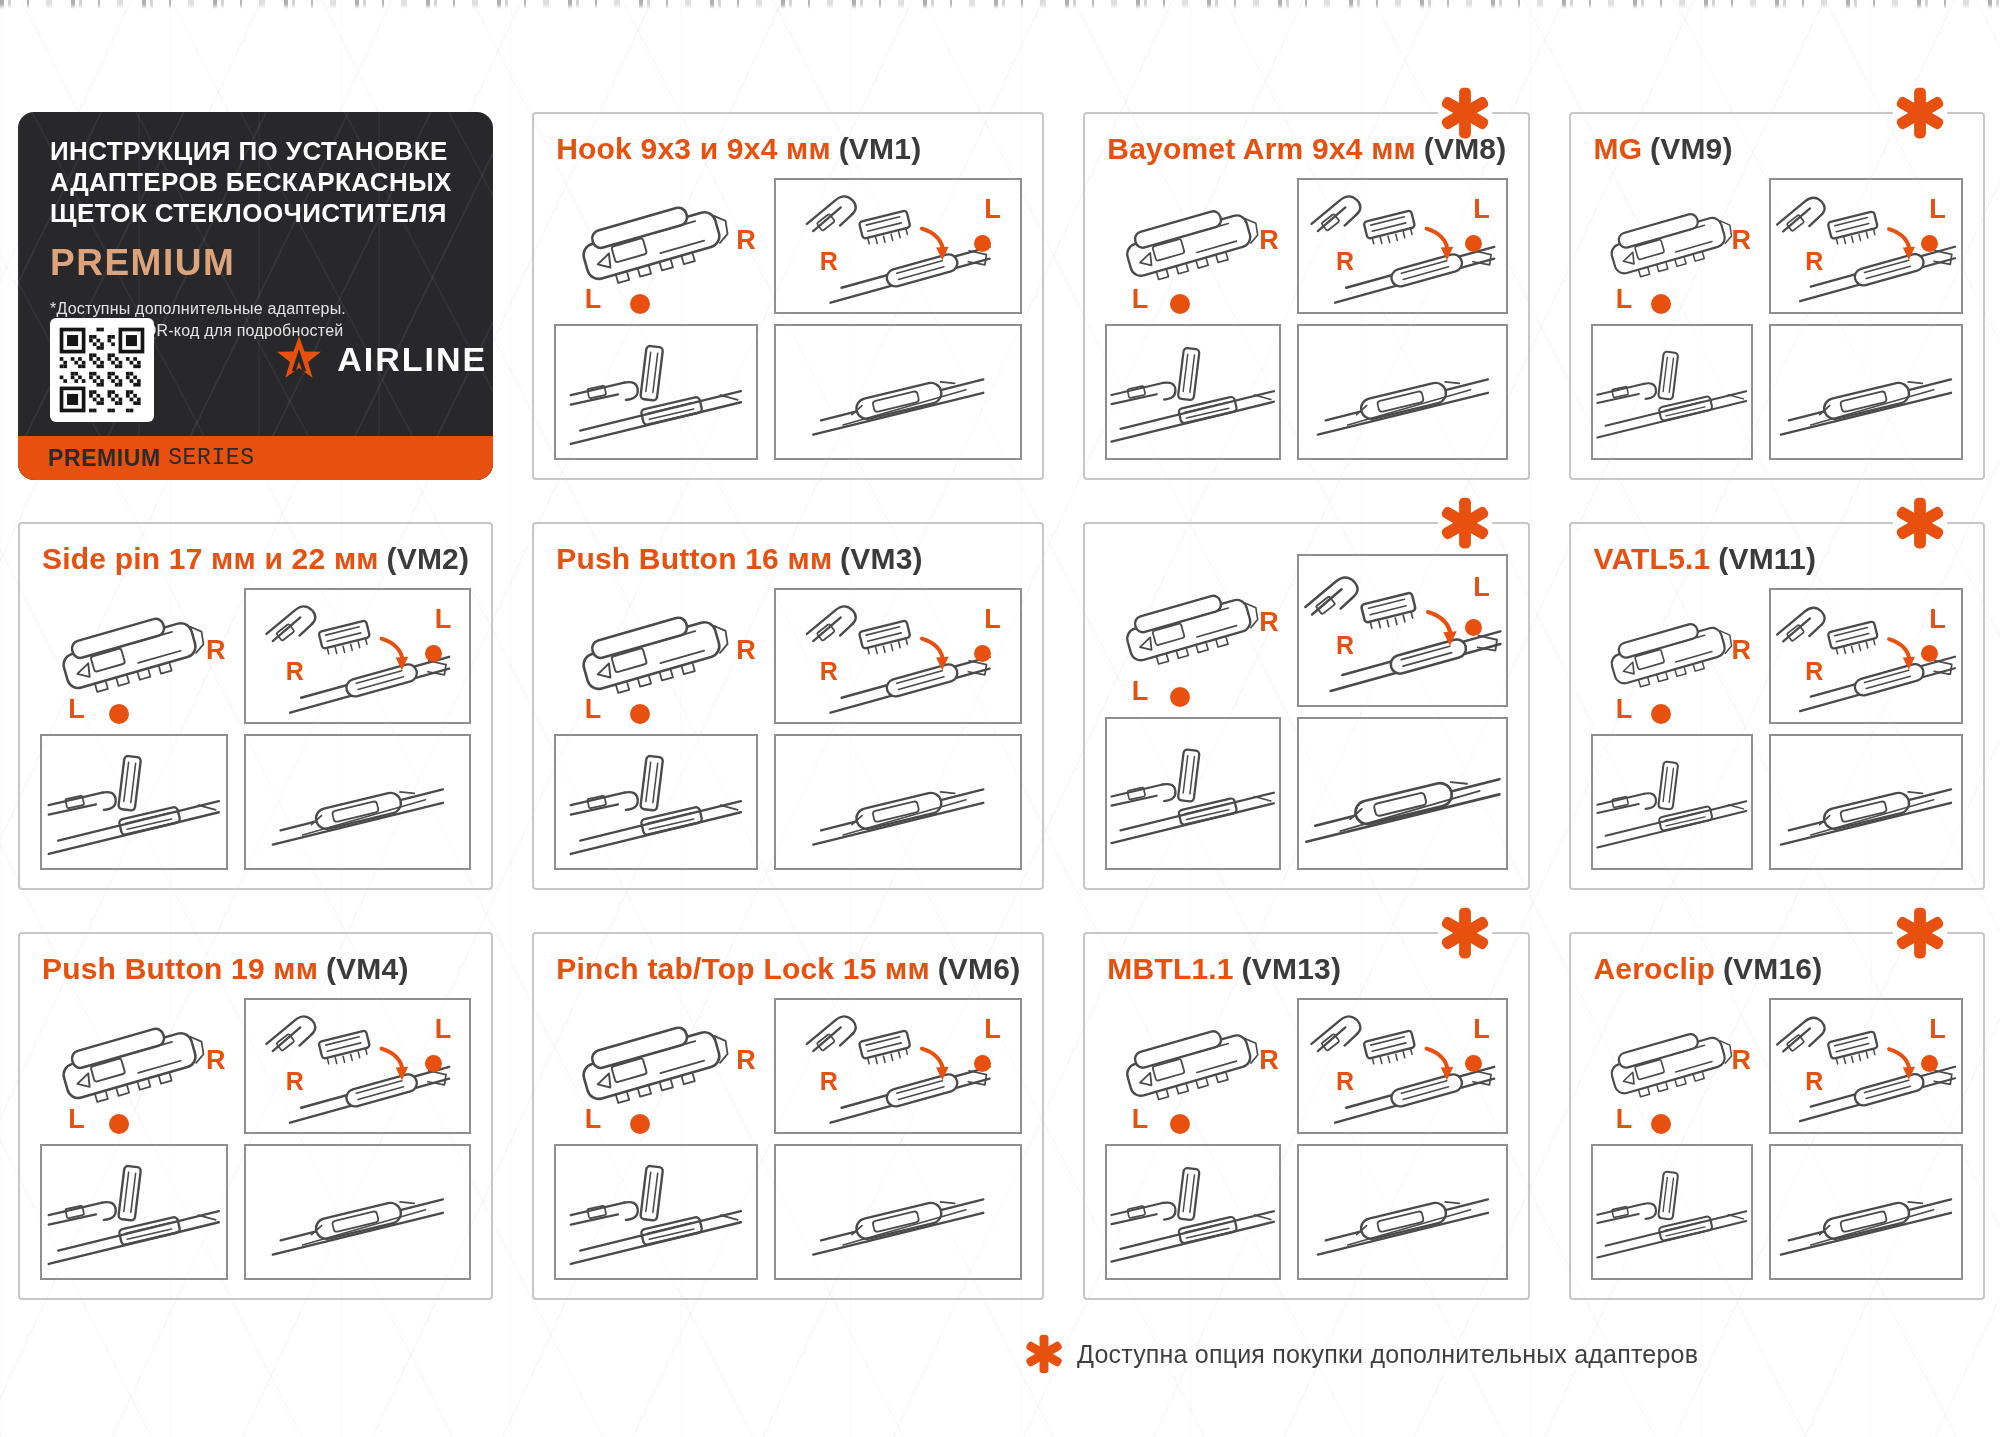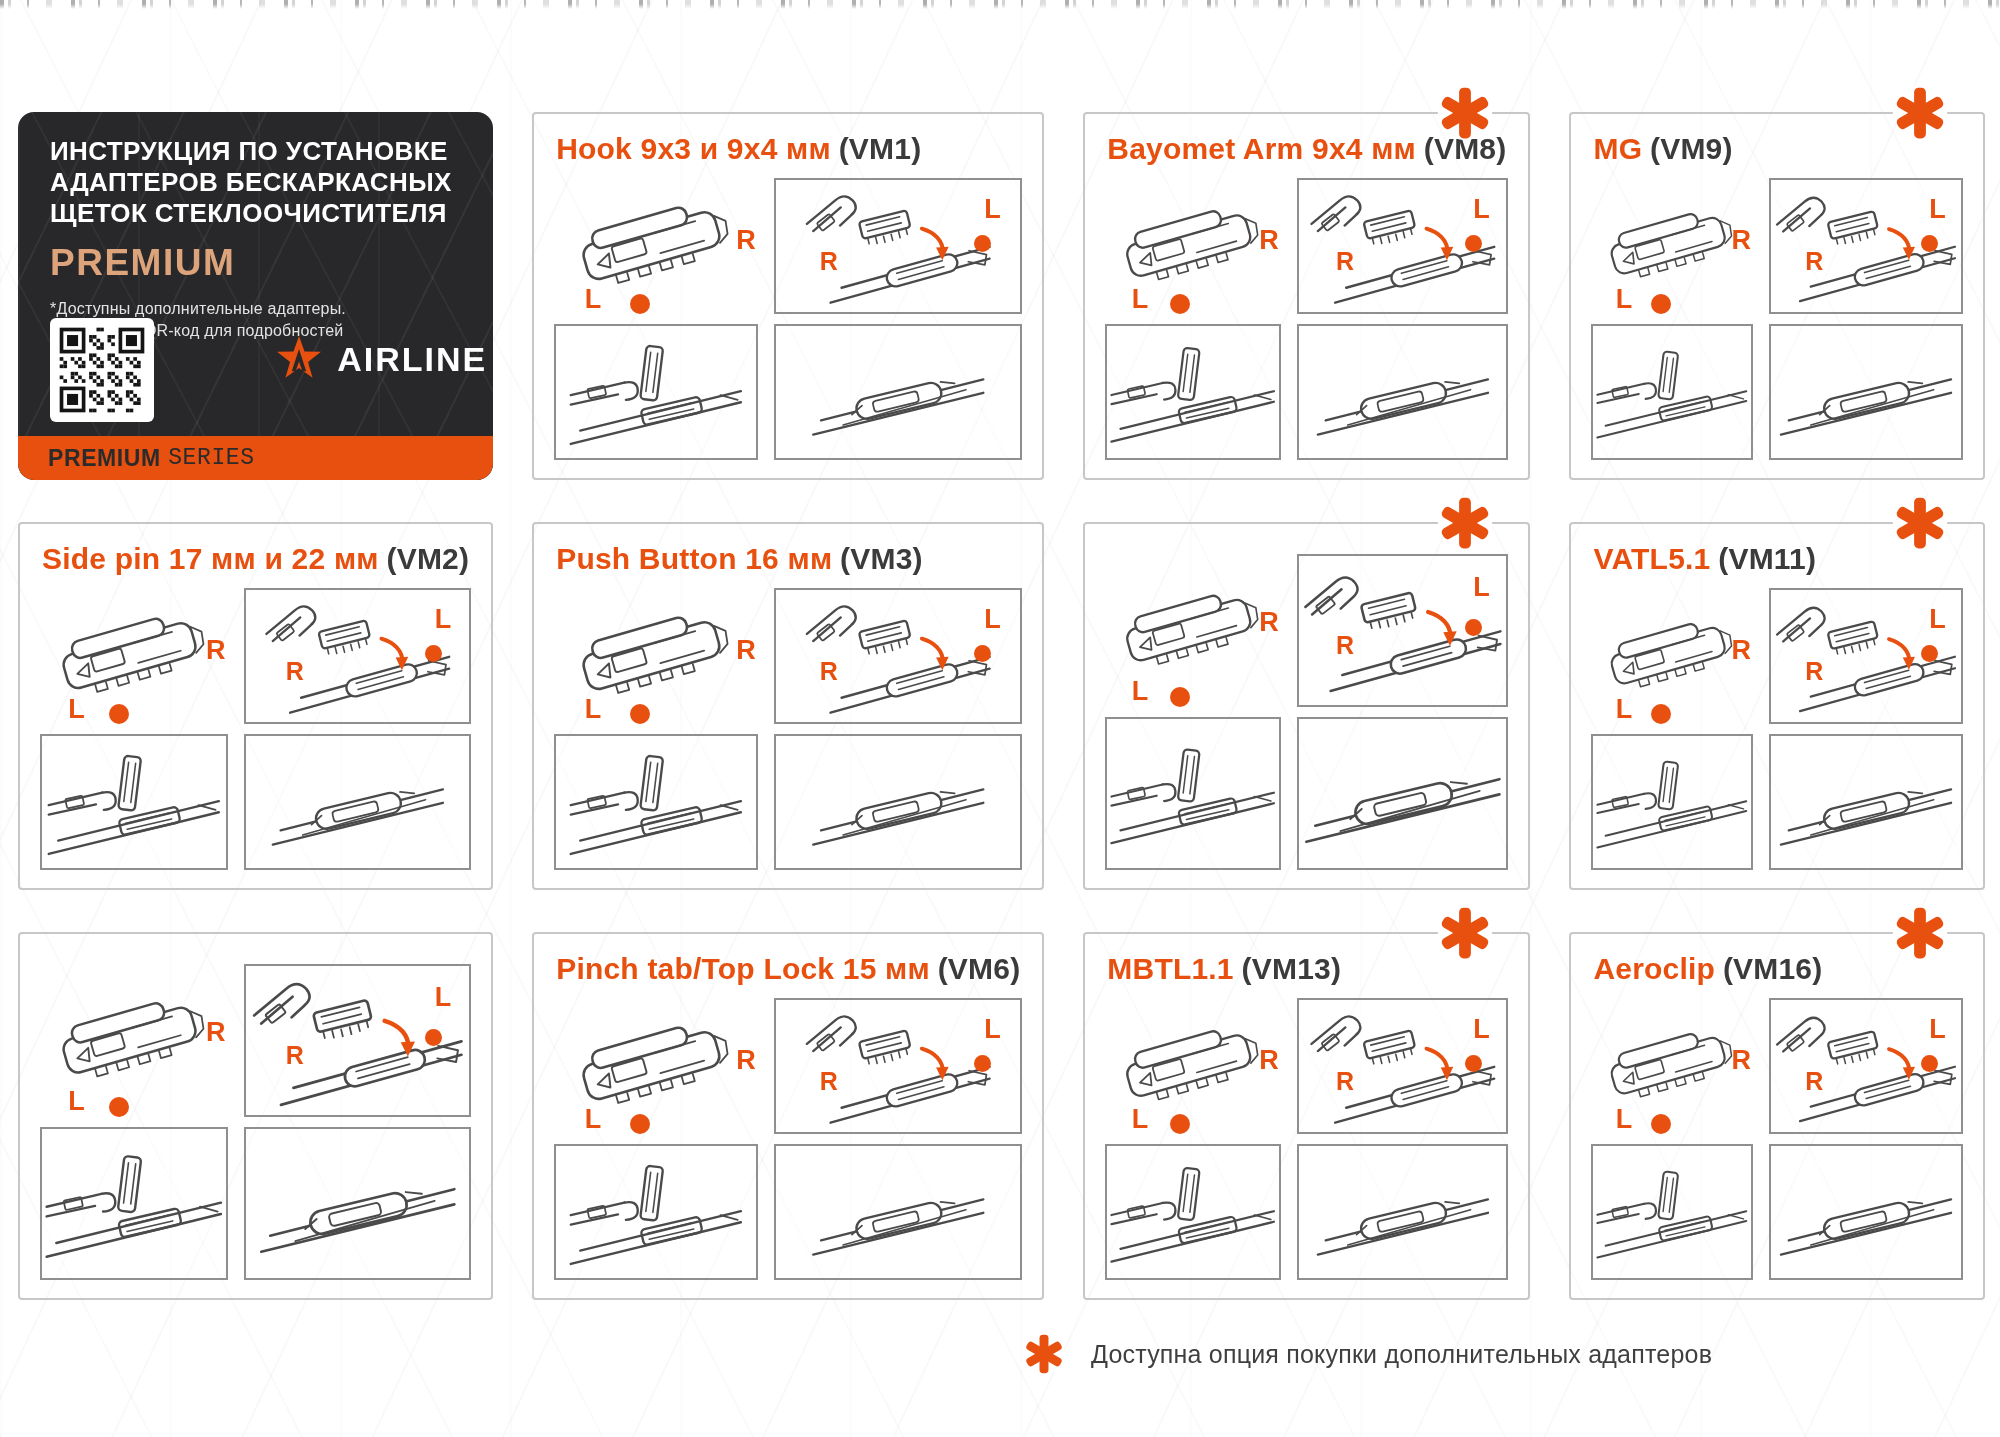--- a/index.html
+++ b/index.html
@@ -125,21 +125,21 @@
   .q-tl .mark-r{right:2px;top:36%;}
   .q-tl .mark-l{left:15%;bottom:1%;}
   .q-tl .dot{left:37%;bottom:0;}
   .q-tr .mark-l{right:8%;top:12%;}
   .q-tr .dot{right:12%;top:42%;width:17px;height:17px;}
   .q-tr .mark-r{left:18%;top:52%;font-size:25px;}
 
   
   .footnote{
     position:absolute;left:1022px;top:1332px;
-    display:flex;align-items:center;gap:25px;
+    display:flex;align-items:center;gap:11px;
   }
   .footnote .fn-ast{width:44px;height:44px;flex:0 0 auto;}
   .fn-text{font-size:25px;color:#3F3F3F;letter-spacing:.2px;}
 </style>
 </head>
 <body>
 
 <svg width="0" height="0" style="position:absolute" aria-hidden="true">
   <defs>
 
@@ -624,20 +624,23 @@
       <div class="quad q-br boxed">
         <svg class="draw" viewBox="0 0 220 160" preserveAspectRatio="xMidYMid meet">
             <use href="#d-done"></use>
           </svg>
       </div>
     </div>
   </section>
 
   <section class="panel">
 
+    <div class="panel-title">
+      <span class="t-orange">Push Button 19 мм</span><span class="t-code">(VM4)</span>
+    </div>
     <div class="quads">
       <div class="quad q-tl">
         <svg class="draw" viewBox="0 0 230 160" preserveAspectRatio="xMidYMid meet">
             <use href="#d-iso"></use>
           </svg>
         <span class="mark mark-r">R</span>
         <span class="mark mark-l">L</span>
         <span class="dot"></span>
       </div>
       <div class="quad q-tr boxed">

